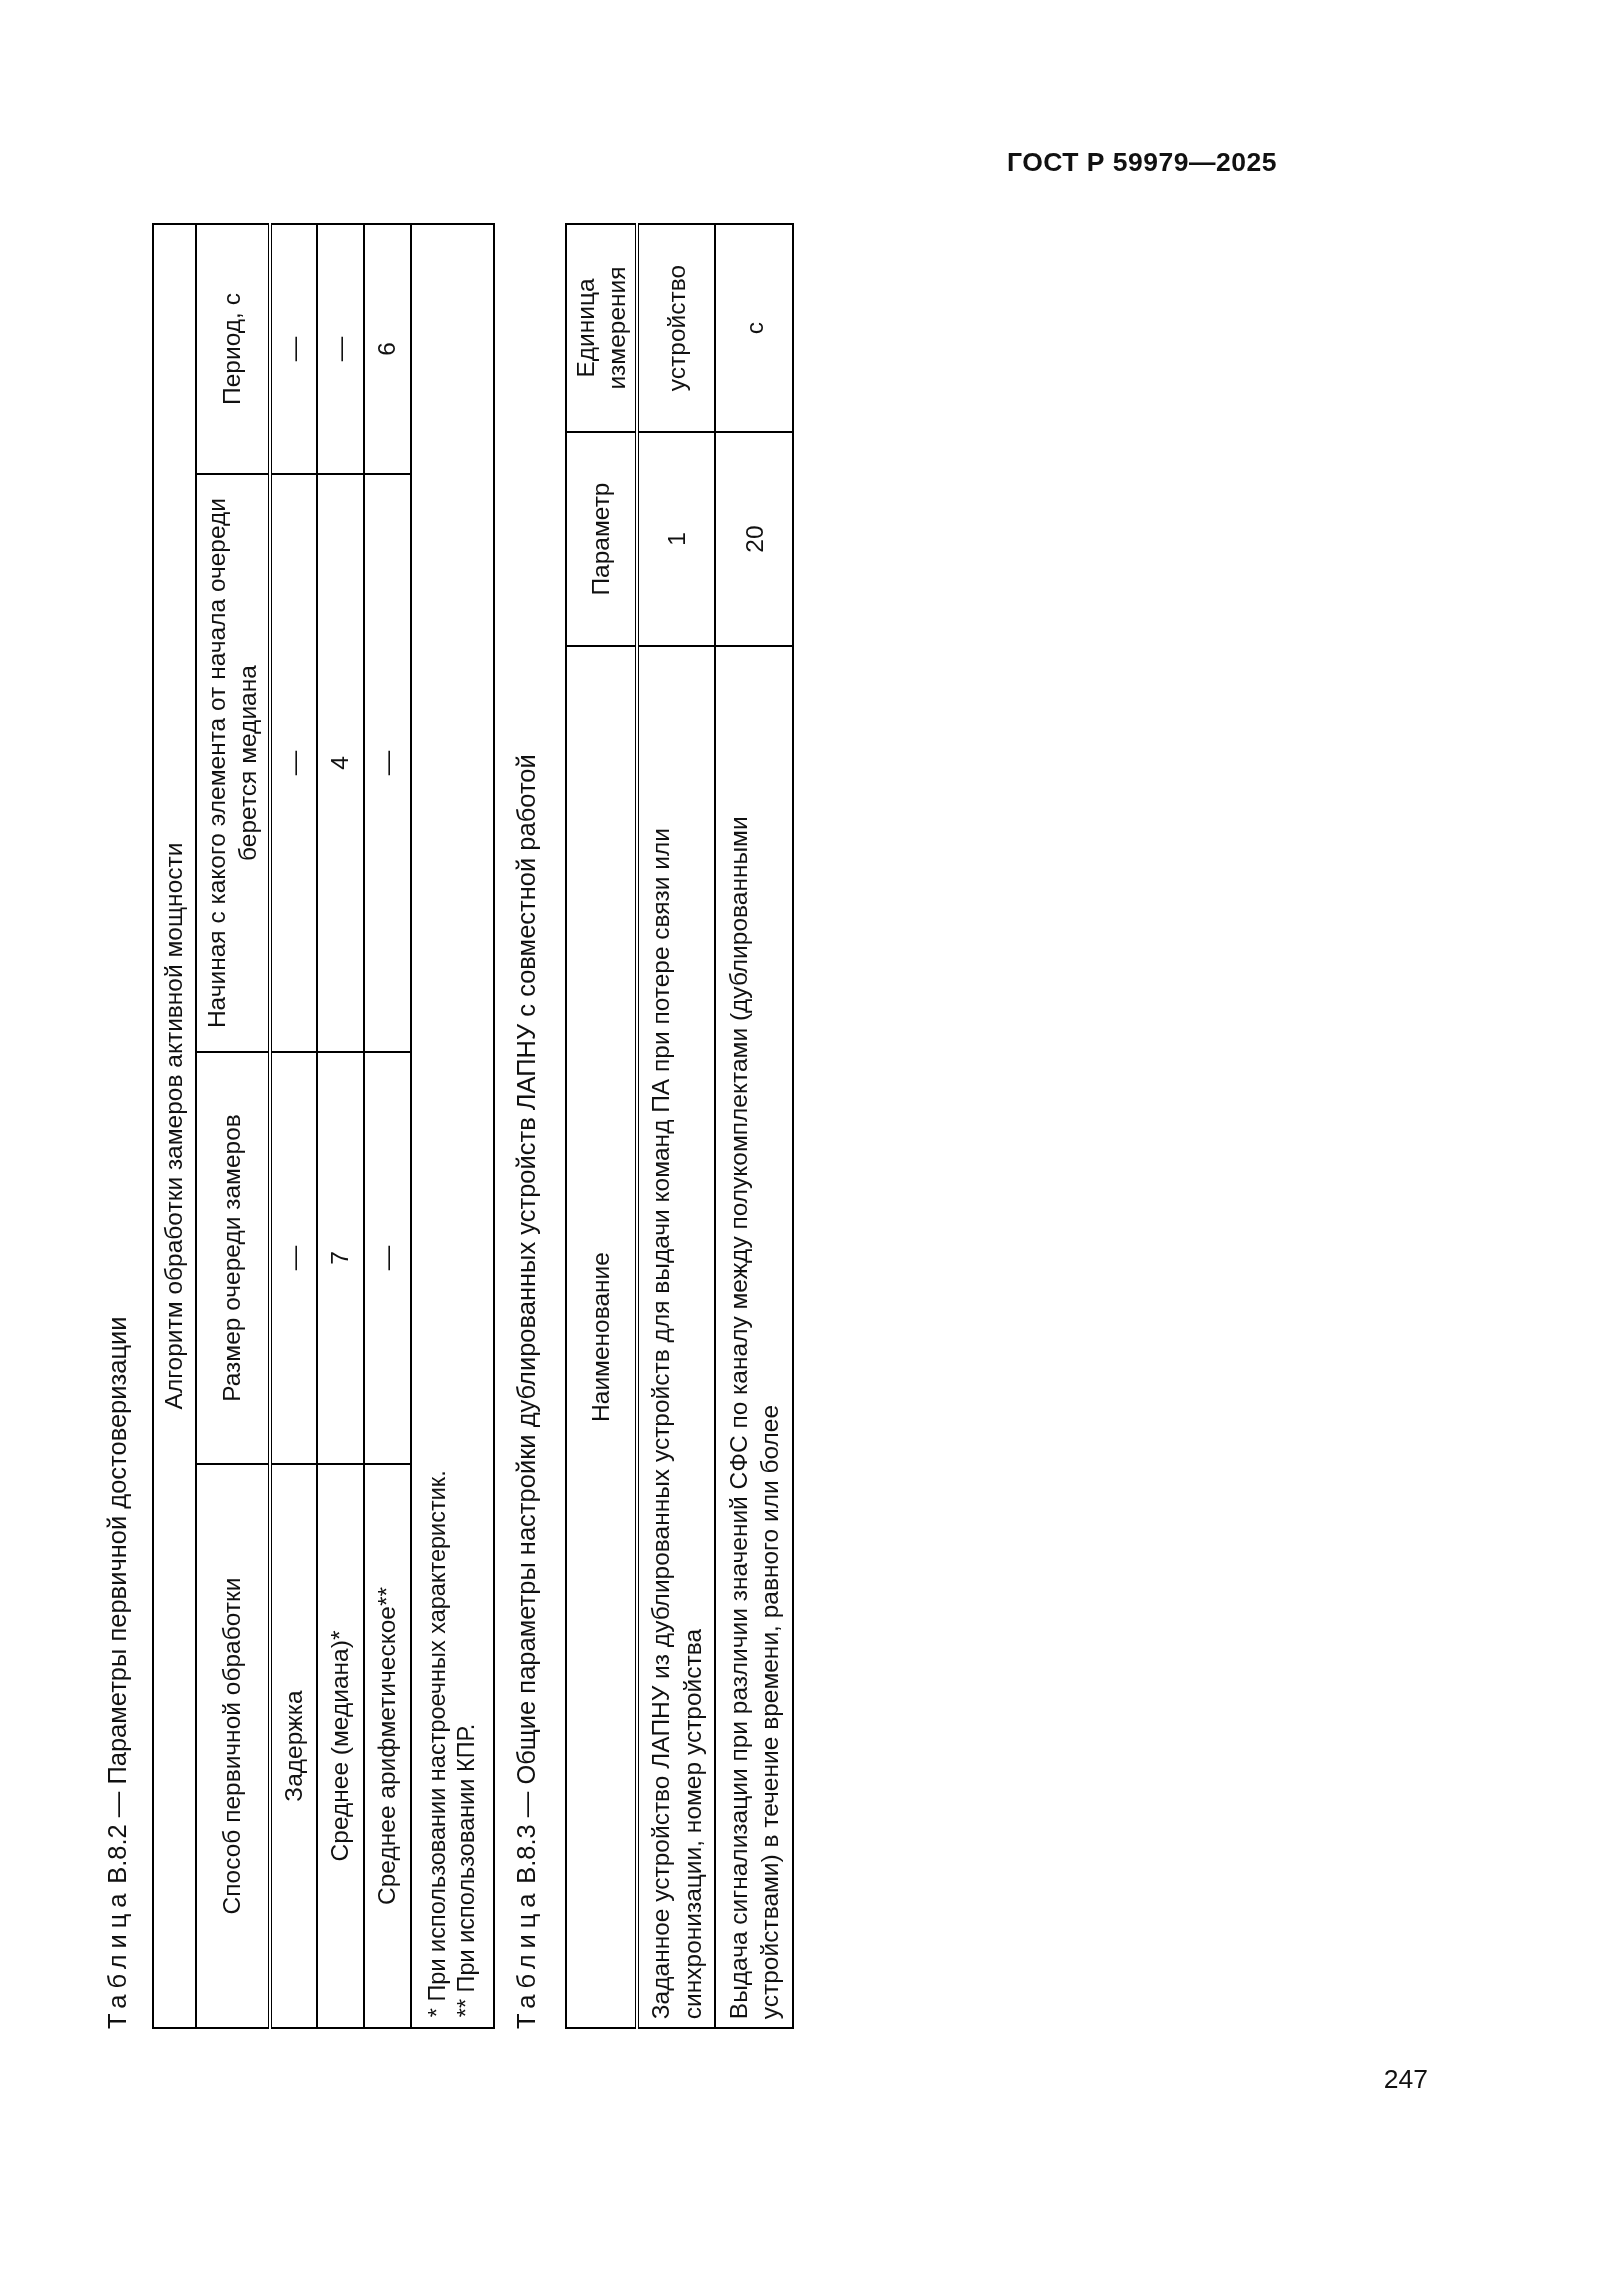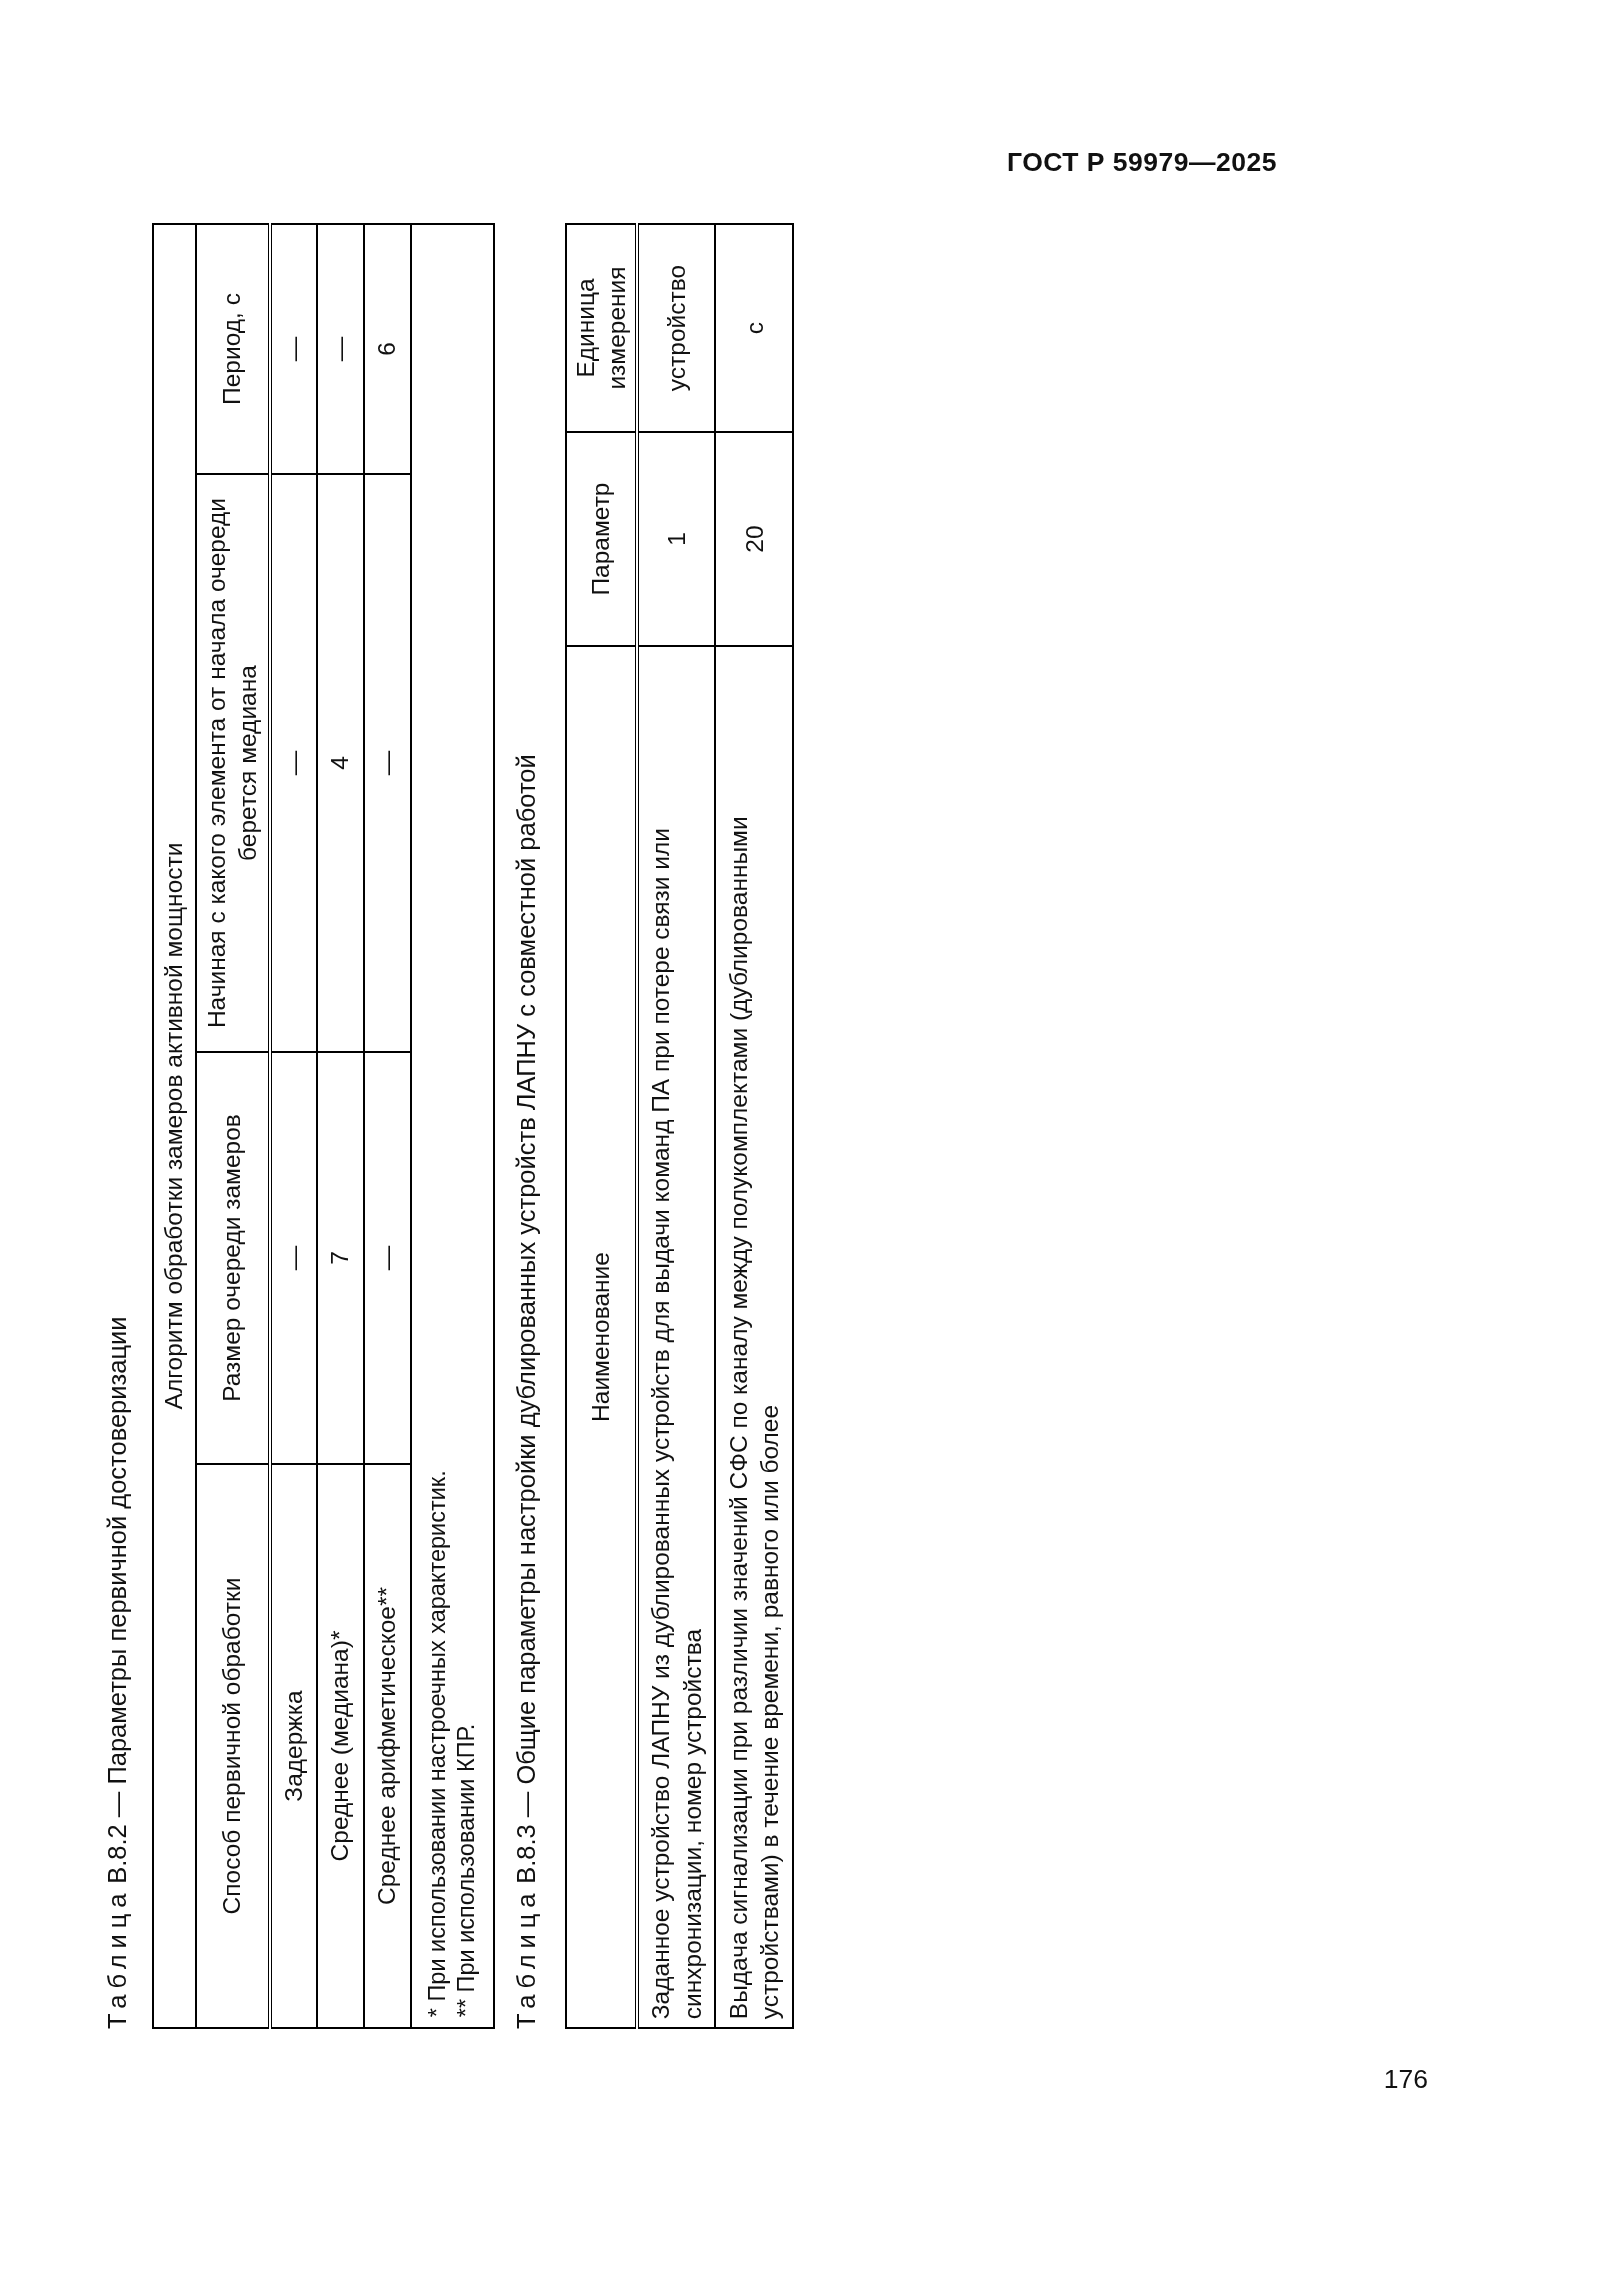--- a/index.html
+++ b/index.html
@@ -147,16 +147,16 @@
         <tr class="data-row-b83">
           <td class="name-cell">Выдача сигнализации при различии значений СФС по каналу между полукомплектами (дублированными устройствами) в течение времени, равного или более</td>
           <td>20</td>
           <td>с</td>
         </tr>
       </tbody>
     </table>
 
   </div>
 
-  <div class="page-number">176</div>
+  <div class="page-number">247</div>
 
 </div>
 
 
 </body></html>

